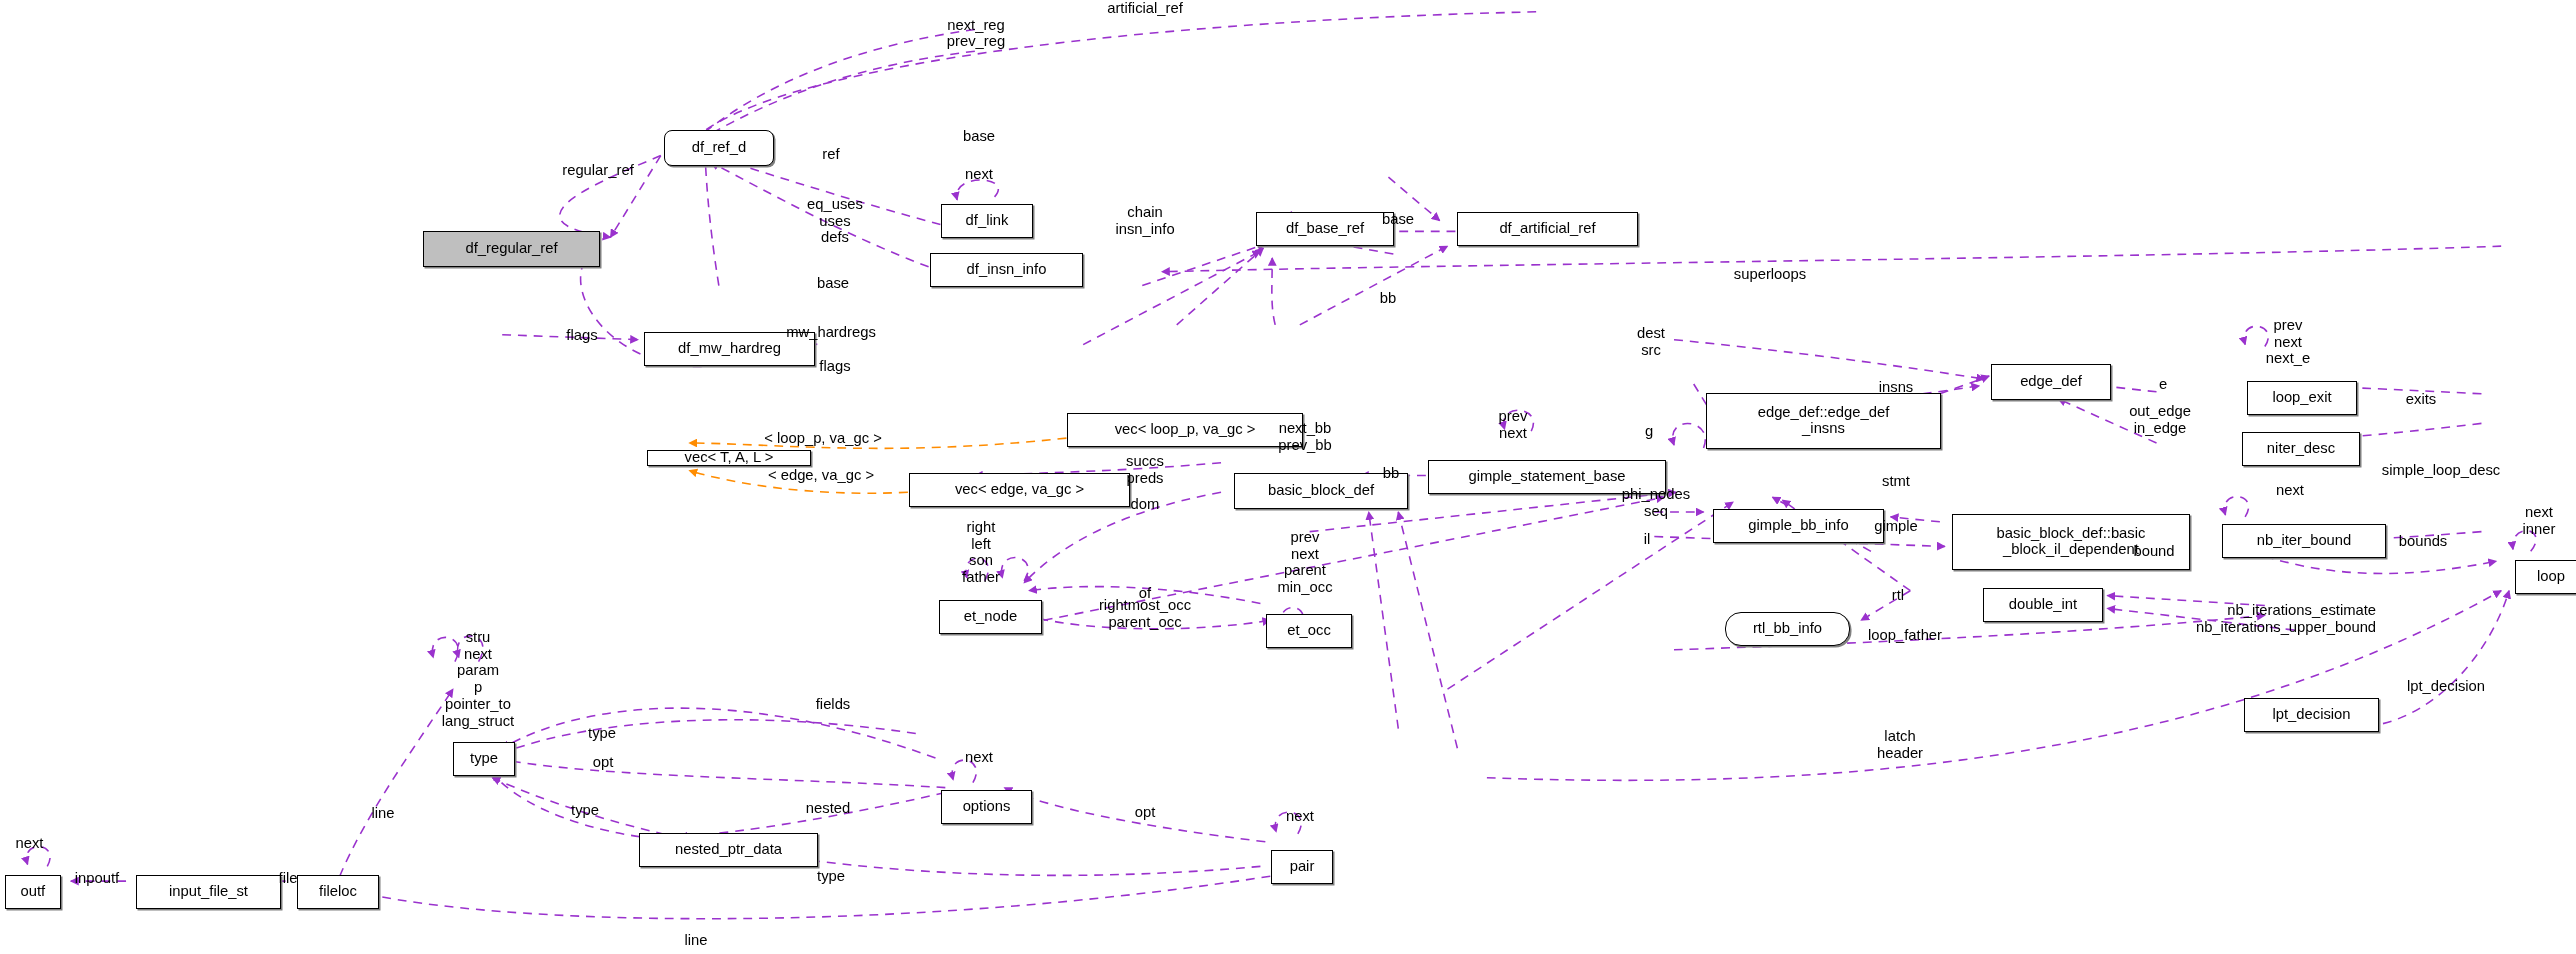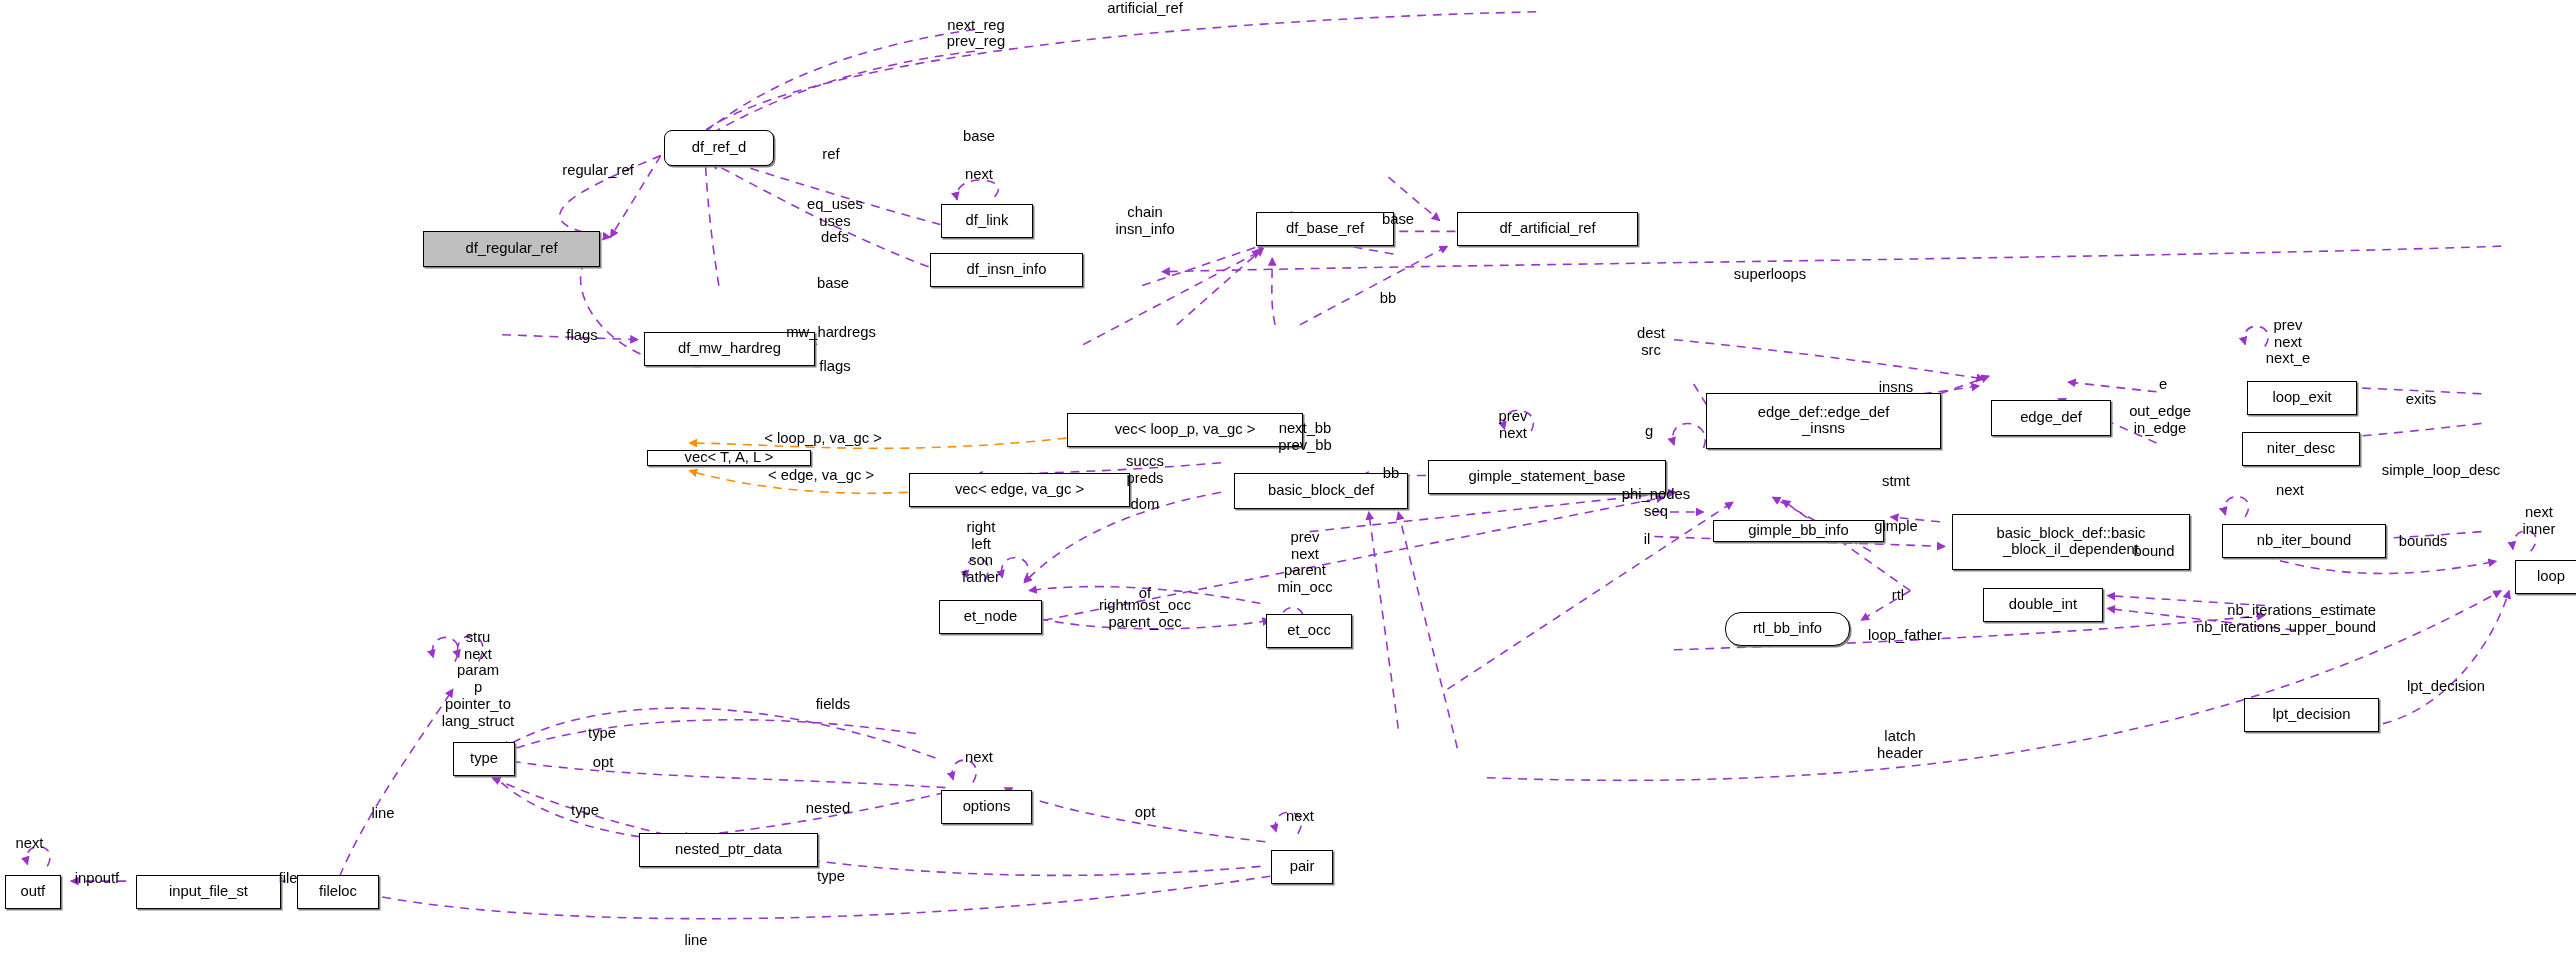--- a/index.html
+++ b/index.html
@@ -196,24 +196,24 @@
       <div class="node" style="left: 1256px; top: 212px; width: 138px; height: 34px;">df_base_ref</div>
       <div class="node" style="left: 1457px; top: 212px; width: 181px; height: 34px;">df_artificial_ref</div>
       <div class="node" style="left: 644px; top: 332px; width: 171px; height: 34px;">df_mw_hardreg</div>
       <div class="node" style="left: 647px; top: 450px; width: 164px; height: 16px;">vec&lt; T, A, L &gt;</div>
       <div class="node" style="left: 1067px; top: 413px; width: 236px; height: 34px;">vec&lt; loop_p, va_gc &gt;</div>
       <div class="node" style="left: 909px; top: 473px; width: 221px; height: 34px;">vec&lt; edge, va_gc &gt;</div>
       <div class="node" style="left: 1234px; top: 473px; width: 174px; height: 36px;">basic_block_def</div>
       <div class="node" style="left: 1428px; top: 460px; width: 238px; height: 34px;">gimple_statement_base</div>
       <div class="node" style="left: 1706px; top: 393px; width: 235px; height: 56px;">edge_def::edge_def
 _insns</div>
-      <div class="node" style="left: 1991px; top: 364px; width: 120px; height: 36px; margin-top: 36px;">edge_def</div>
+      <div class="node" style="left: 1991px; top: 364px; width: 120px; height: 36px;">edge_def</div>
       <div class="node" style="left: 2247px; top: 381px; width: 110px; height: 34px;">loop_exit</div>
       <div class="node" style="left: 2242px; top: 432px; width: 118px; height: 34px;">niter_desc</div>
-      <div class="node" style="left: 1713px; top: 520px; width: 171px; height: 22px;">gimple_bb_info</div>
+      <div class="node" style="left: 1713px; top: 509px; width: 171px; height: 34px;">gimple_bb_info</div>
       <div class="node" style="left: 1952px; top: 514px; width: 238px; height: 56px;">basic_block_def::basic
 _block_il_dependent</div>
       <div class="node" style="left: 2222px; top: 524px; width: 164px; height: 34px;">nb_iter_bound</div>
       <div class="node" style="left: 2515px; top: 560px; width: 72px; height: 34px;">loop</div>
       <div class="node" style="left: 1983px; top: 588px; width: 120px; height: 34px;">double_int</div>
       <div class="node" style="left: 1725px; top: 612px; width: 125px; height: 34px; border-radius: 16px;">rtl_bb_info</div>
       <div class="node" style="left: 939px; top: 600px; width: 103px; height: 34px;">et_node</div>
       <div class="node" style="left: 1266px; top: 614px; width: 86px; height: 34px;">et_occ</div>
       <div class="node" style="left: 2244px; top: 698px; width: 135px; height: 34px;">lpt_decision</div>
       <div class="node" style="left: 453px; top: 742px; width: 62px; height: 34px;">type</div>

